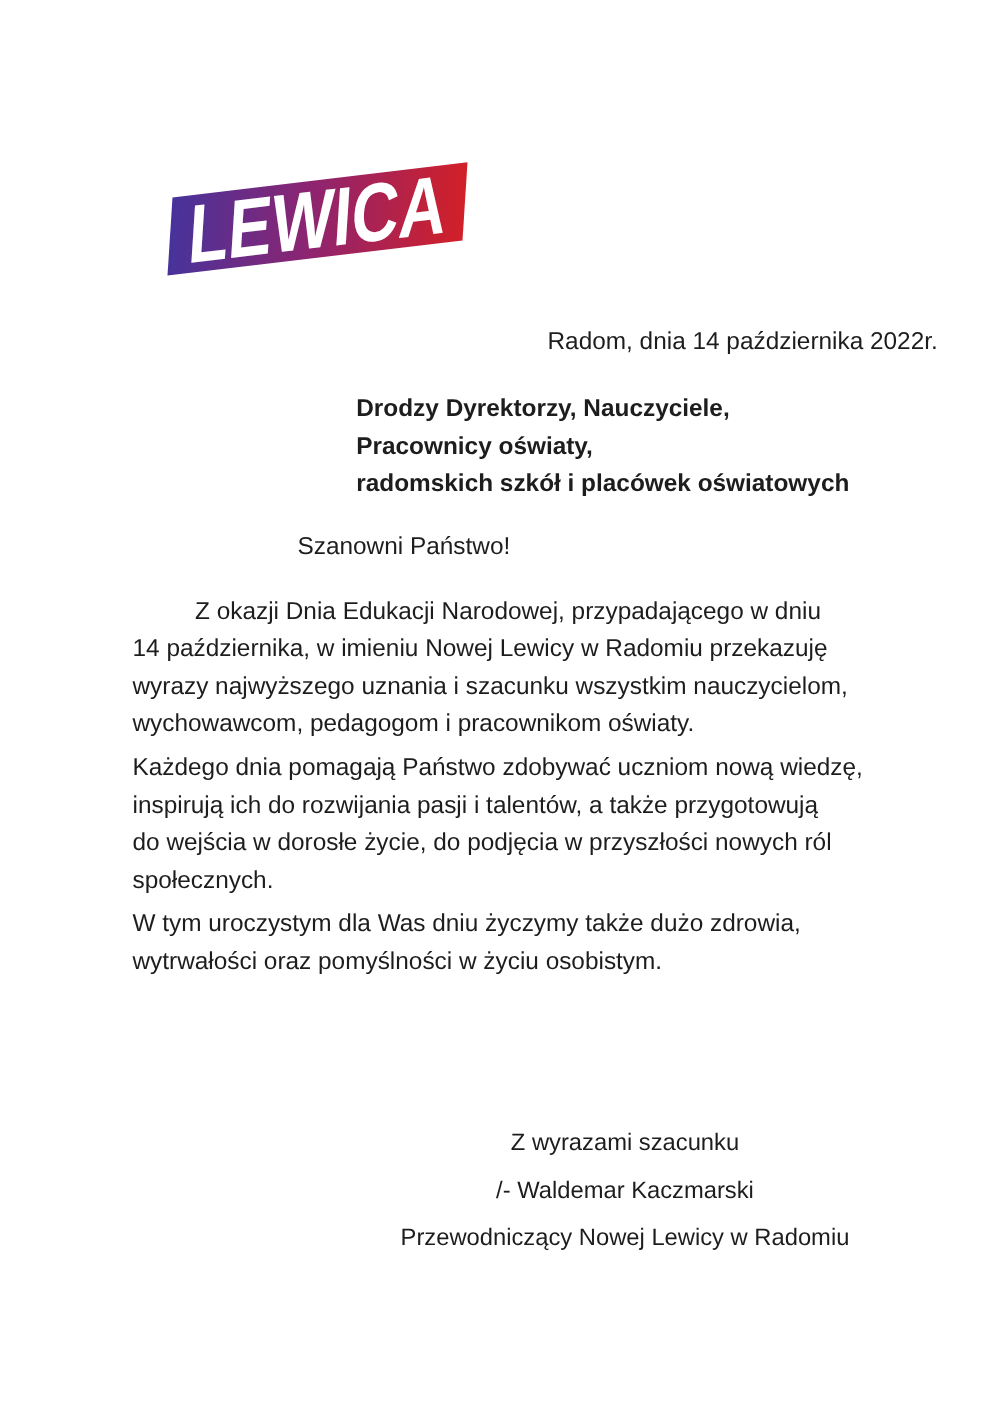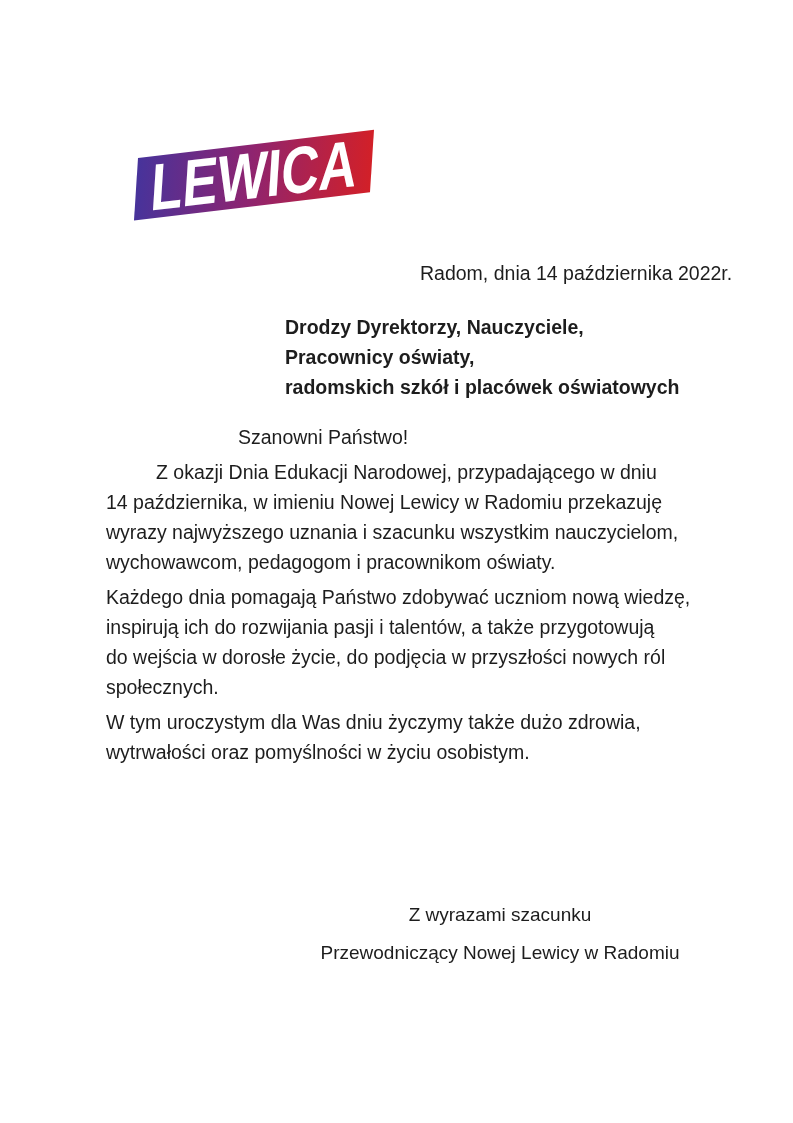--- a/index.html
+++ b/index.html
@@ -34,21 +34,21 @@
     height: 62px;
   }
   .logo text {
     font-family: "Liberation Sans", sans-serif;
     font-weight: 700;
   }
 
   
   .dateline {
     position: absolute;
-    left: 420px;
+    left: 438px;
     top: 258px;
     font-size: 19.5px;
     line-height: 30px;
     white-space: pre;
   }
   .recipient {
     position: absolute;
     left: 285px;
     top: 312px;
     font-size: 19.5px;
@@ -58,21 +58,21 @@
   }
   .body-text {
     position: absolute;
     left: 94px;
     top: 422px;
     width: 640px;
     font-size: 19.5px;
     line-height: 30px;
   }
   .salutation {
-    margin: 0 0 5px 144px;
+    margin: 0 0 22px 144px;
     white-space: pre;
   }
   .body-text p {
     margin: 0 0 5px 12px;
     white-space: pre;
   }
   .body-text p.indent-first {
     text-indent: 50px;
   }
   .closing {
@@ -115,16 +115,17 @@
     <p>Każdego dnia pomagają Państwo zdobywać uczniom nową wiedzę,
 inspirują ich do rozwijania pasji i talentów, a także przygotowują
 do wejścia w dorosłe życie, do podjęcia w przyszłości nowych ról
 społecznych.</p>
     <p>W tym uroczystym dla Was dniu życzymy także dużo zdrowia,
 wytrwałości oraz pomyślności w życiu osobistym.</p>
   </div>
 
   <div class="closing">
     <div>Z wyrazami szacunku</div>
+    <div>/- Waldemar Kaczmarski</div>
     <div>Przewodniczący Nowej Lewicy w Radomiu</div>
   </div>
 
 </div>
 
 </body></html>

